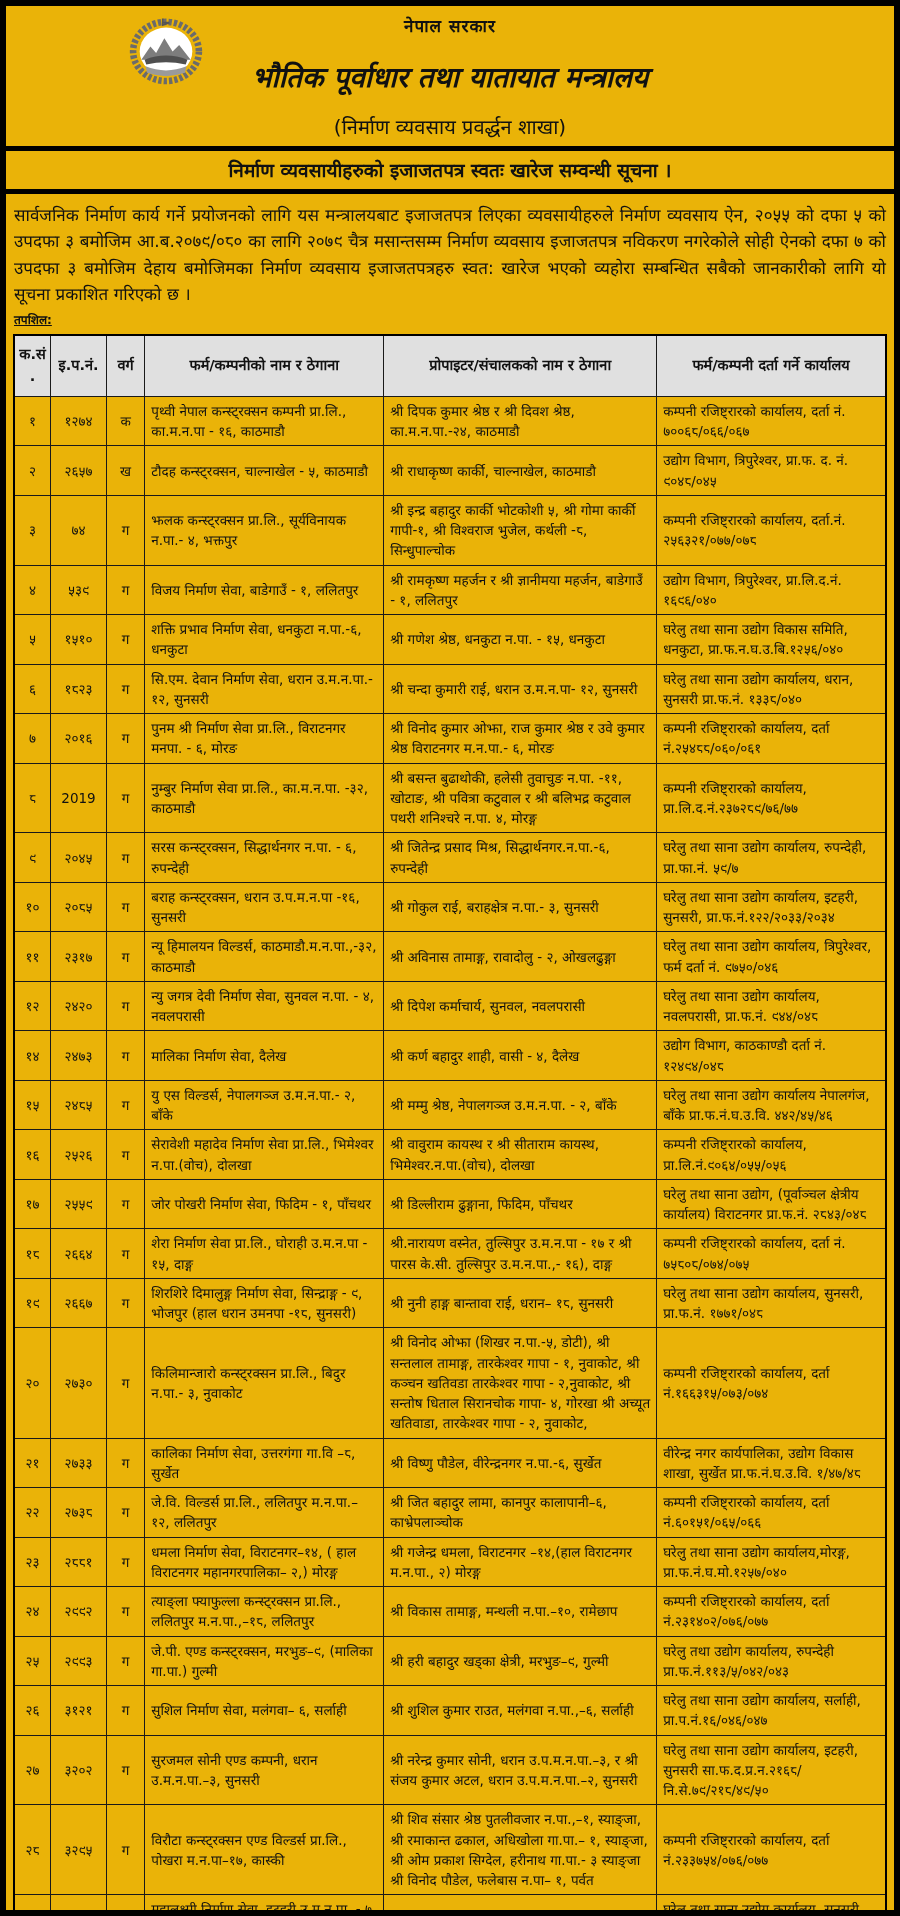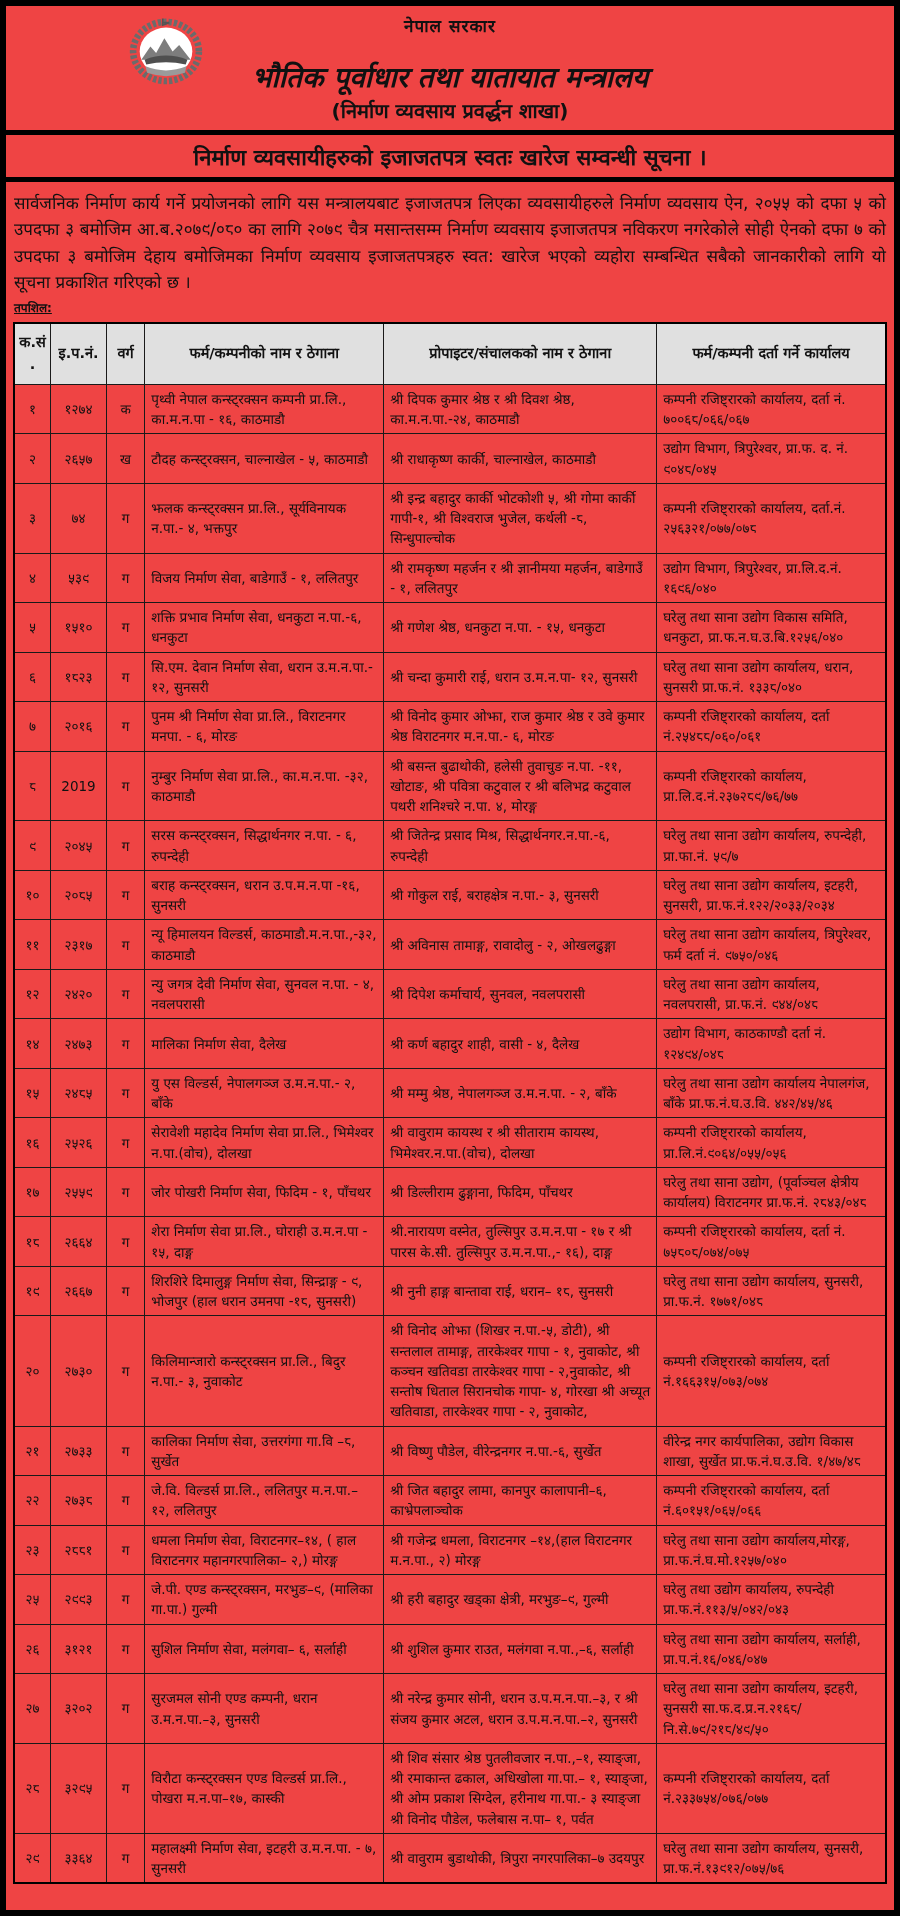--- a/index.html
+++ b/index.html
@@ -1,40 +1,40 @@
 <!DOCTYPE html>
 <html lang="ne"><head>
 <meta charset="utf-8">
 <style>
   html,body { margin:0; padding:0; background:#9c9c9c; }
   .page {
     width: 888px; height: 1904px;
     margin: 0 auto;
-    background: #ef4444;
+    background: #eab308;
     border: 6px solid #000;
     box-sizing: content-box;
     font-family: "DejaVu Sans", sans-serif;
     color: #111;
     position: relative;
     overflow: hidden;
   }
   
   .letterhead { position: relative; padding: 8px 10px 6px 10px; }
   .emblem { position:absolute; left:108px; top:6px; width:104px; height:74px; }
   .head-lines { text-align:center; }
   .gov-line  { font-size:17px; font-weight:bold; letter-spacing:1px; }
   .min-line  { font-size:28px; font-weight:bold; margin-top:20px;font-style:italic; }
-  .branch-line { font-size:20px; font-weight:bold; margin-top:2px; }
+  .branch-line { font-size:20px; font-weight:normal; margin-top:18px; }
   
   .title-band {
     border-top: 5px solid #000;
     border-bottom: 5px solid #000;
     text-align:center;
     padding: 6px 4px;
-    font-size: 22px;
+    font-size: 19px;
     font-weight: bold;
   }
   
   .intro {
     padding: 8px 8px 4px 8px;
     font-size: 17px;
     line-height: 1.55;
     text-align: justify;
   }
   .details-label {
@@ -287,20 +287,28 @@
       </tr>
         <tr>
         <td class="c-sn">२३</td>
         <td class="c-lic">२८८१</td>
         <td class="c-cls">ग</td>
         <td>धमला निर्माण सेवा, विराटनगर–१४, ( हाल विराटनगर महानगरपालिका– २,) मोरङ्ग</td>
         <td>श्री गजेन्द्र धमला, विराटनगर –१४,(हाल विराटनगर म.न.पा., २) मोरङ्ग</td>
         <td>घरेलु तथा साना उद्योग कार्यालय,मोरङ्ग, प्रा.फ.नं.घ.मो.१२५७/०४०</td>
       </tr>
         <tr>
+        <td class="c-sn">२४</td>
+        <td class="c-lic">२९९२</td>
+        <td class="c-cls">ग</td>
+        <td>त्याङ्ला फ्याफुल्ला कन्स्ट्रक्सन प्रा.लि., ललितपुर म.न.पा.,–१८, ललितपुर</td>
+        <td>श्री विकास तामाङ्ग, मन्थली न.पा.–१०, रामेछाप</td>
+        <td>कम्पनी रजिष्ट्रारको कार्यालय, दर्ता नं.२३१४०२/०७६/०७७</td>
+      </tr>
+        <tr>
         <td class="c-sn">२५</td>
         <td class="c-lic">२९९३</td>
         <td class="c-cls">ग</td>
         <td>जे.पी. एण्ड कन्स्ट्रक्सन, मरभुङ–९, (मालिका गा.पा.) गुल्मी</td>
         <td>श्री हरी बहादुर खड्का क्षेत्री, मरभुङ–९, गुल्मी</td>
         <td>घरेलु तथा उद्योग कार्यालय, रुपन्देही प्रा.फ.नं.११३/५/०४२/०४३</td>
       </tr>
         <tr>
         <td class="c-sn">२६</td>
         <td class="c-lic">३१२१</td>

